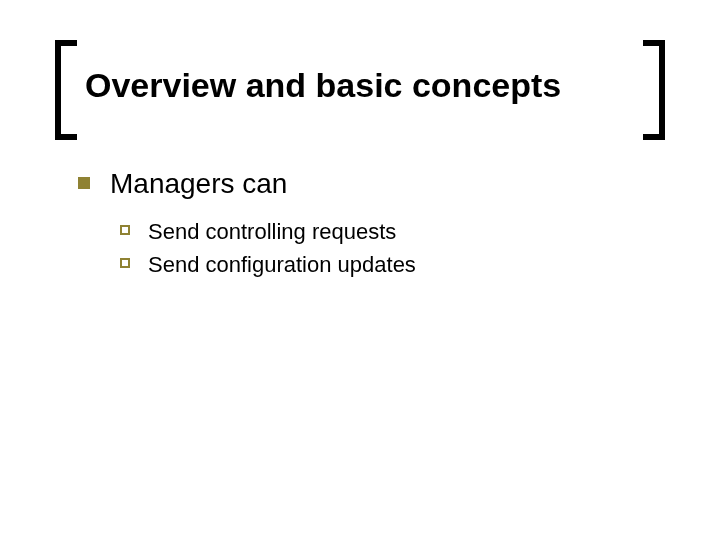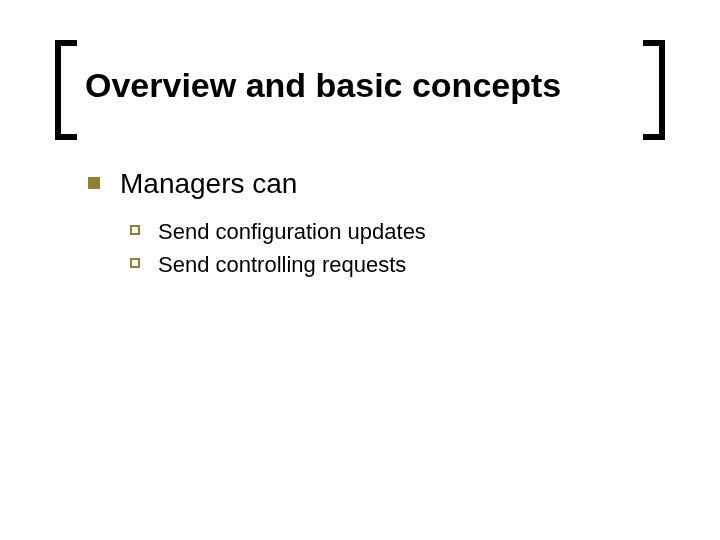--- a/index.html
+++ b/index.html
@@ -49,21 +49,21 @@
     position: absolute;
     left: 30px;
     right: 30px;
     top: 25px;
     font-size: 34px;
     font-weight: bold;
     line-height: 1.2;
   }
   .body {
     position: absolute;
-    left: 88px;
+    left: 78px;
     top: 165px;
     width: 580px;
   }
   .lvl1 {
     display: flex;
     align-items: flex-start;
     margin-bottom: 14px;
     font-size: 28px;
     line-height: 1.35;
   }
@@ -111,24 +111,24 @@
   <div class="body">
 
     <div class="lvl1">
       <span class="bullet"></span>
       <span>Managers can</span>
     </div>
 
     <div class="lvl2-wrap">
       <div class="lvl2">
         <span class="bullet"></span>
-        <span>Send configuration updates</span>
+        <span>Send controlling requests</span>
       </div>
       <div class="lvl2">
         <span class="bullet"></span>
-        <span>Send controlling requests</span>
+        <span>Send configuration updates</span>
       </div>
     </div>
 
 
   </div>
 
 </div>
 
 </body></html>

